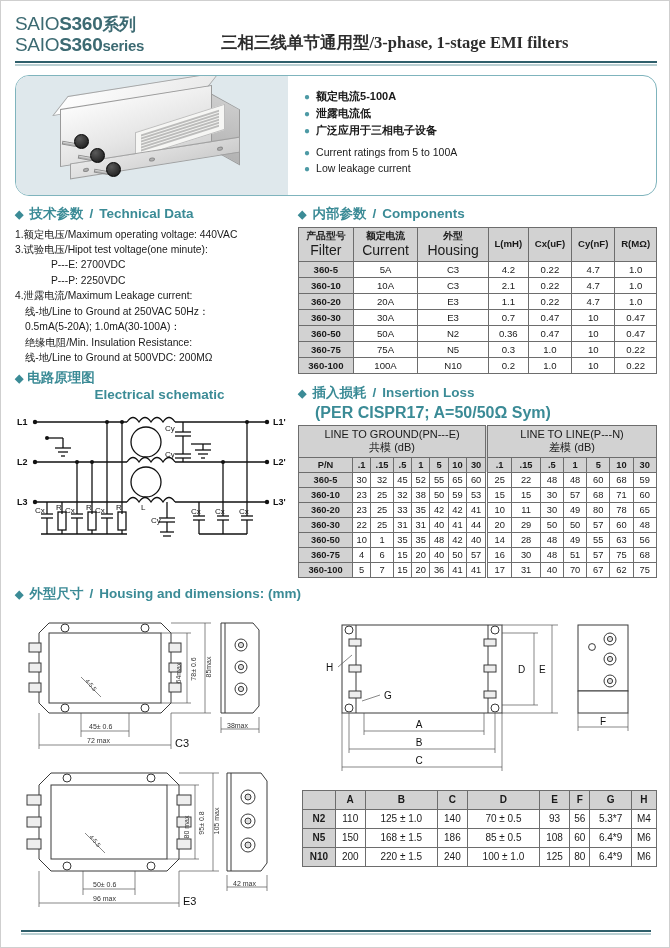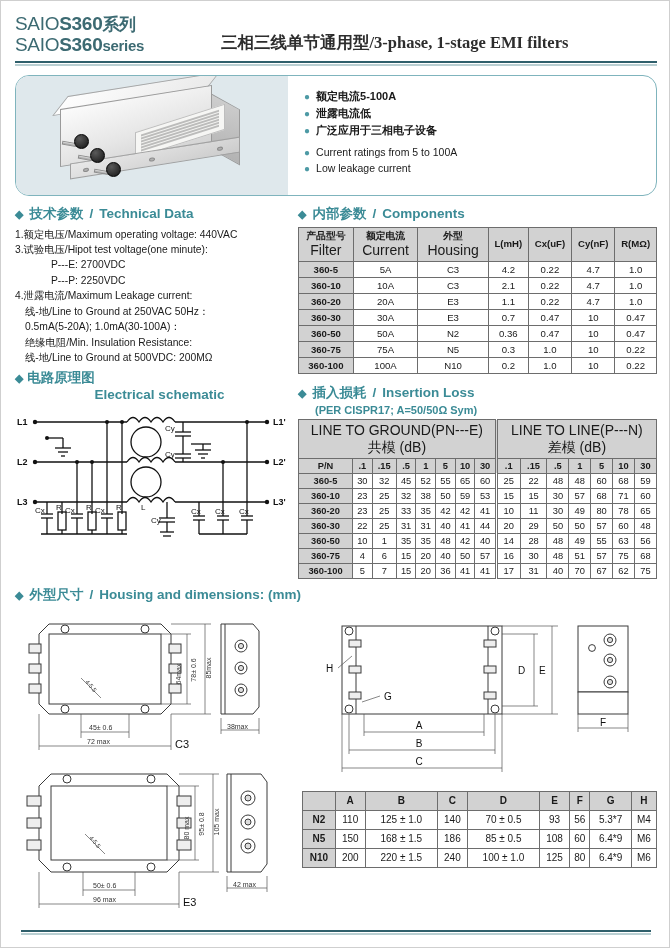--- a/index.html
+++ b/index.html
@@ -80,40 +80,40 @@
   .col-l { width: 272px; flex-shrink: 0; }
   .col-r { flex: 1; padding-left: 11px; }
 
   .sect-head {
     display: flex; align-items: baseline; gap: 6px;
     font-size: 13.5px; font-weight: bold; color: #3b8b96;
     margin-bottom: 4px;
   }
   .sect-head .dia { color: #3b8b96; font-size: 11px; }
   .sect-head .t2 { display: block; text-align: center; }
-  .sect-sub { font-size: 11px; font-weight: bold; color: #3b8b96; padding-left: 17px; margin-top: -2px; margin-bottom: 3px; }
+  .sect-sub { font-size: 16px; font-weight: bold; color: #3b8b96; padding-left: 17px; margin-top: -2px; margin-bottom: 3px; }
 
   .tdata { font-size: 10.3px; line-height: 1.5; }
   .tdata div { white-space: nowrap; }
   .ind1 { padding-left: 10px; }
   .ind2 { padding-left: 36px; }
 
   
   table { border-collapse: collapse; width: 100%; }
   .tb td, .tb th { border: 1px solid #6d6d6d; text-align: center; font-size: 9.6px; padding: 1px 0; }
   .tb th { background: #d2d2d2; font-weight: bold; }
   .comp th { font-size: 9.6px; line-height: 1.25; padding: 2px 1px; }
   .comp th .cn { font-weight: bold; font-size: 9.8px; }
   .comp th .en { font-weight: normal; font-size: 14px; }
   .comp td { height: 16px; }
   .comp td.pn { background: #d2d2d2; font-weight: bold; }
 
   .il th, .il td { border: 1px solid #6d6d6d; font-size: 9.3px; text-align: center; padding: 0; height: 15px; }
   .il th { background: #d2d2d2; font-weight: bold; }
-  .il .grp { font-size: 14px; line-height: 1.2; padding: 2px 0; font-weight: normal; }
+  .il .grp { font-size: 11px; line-height: 1.2; padding: 2px 0; font-weight: normal; }
   .il td.pn { background: #d2d2d2; font-weight: bold; width: 54px; }
   .il .sep { border-left: 3px double #6d6d6d; }
 
   .dimtab { width: 100%; margin-top: 4px; }
   .dimtab th, .dimtab td { border: 1px solid #6d6d6d; font-size: 10px; text-align: center; height: 19px; }
   .dimtab th { background: #d2d2d2; font-weight: bold; }
   .dimtab td.pn { background: #d2d2d2; font-weight: bold; }
   .dimtab th.blank { background: #d2d2d2; }
 
   

